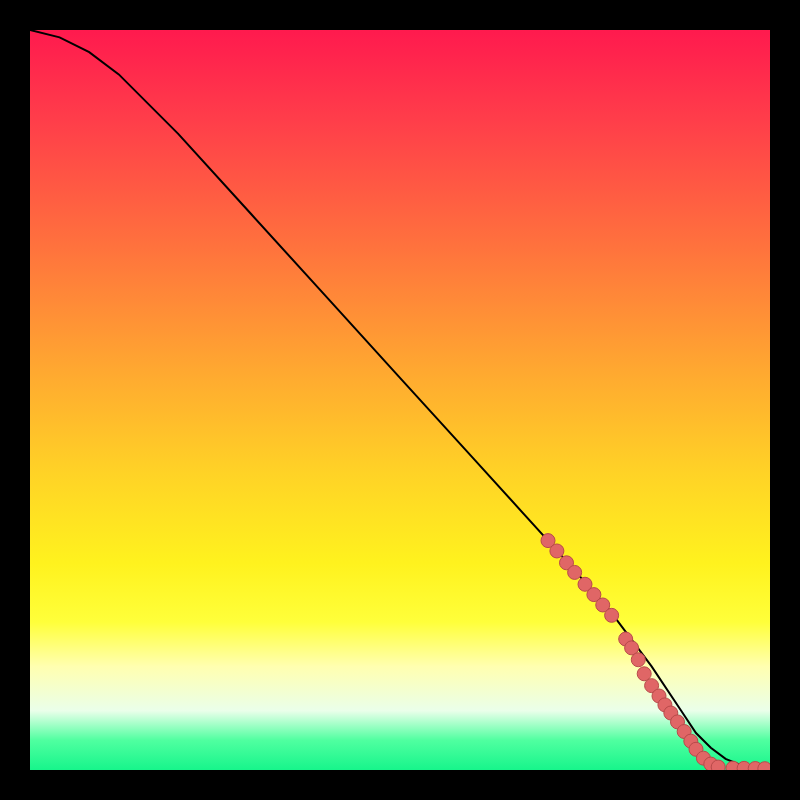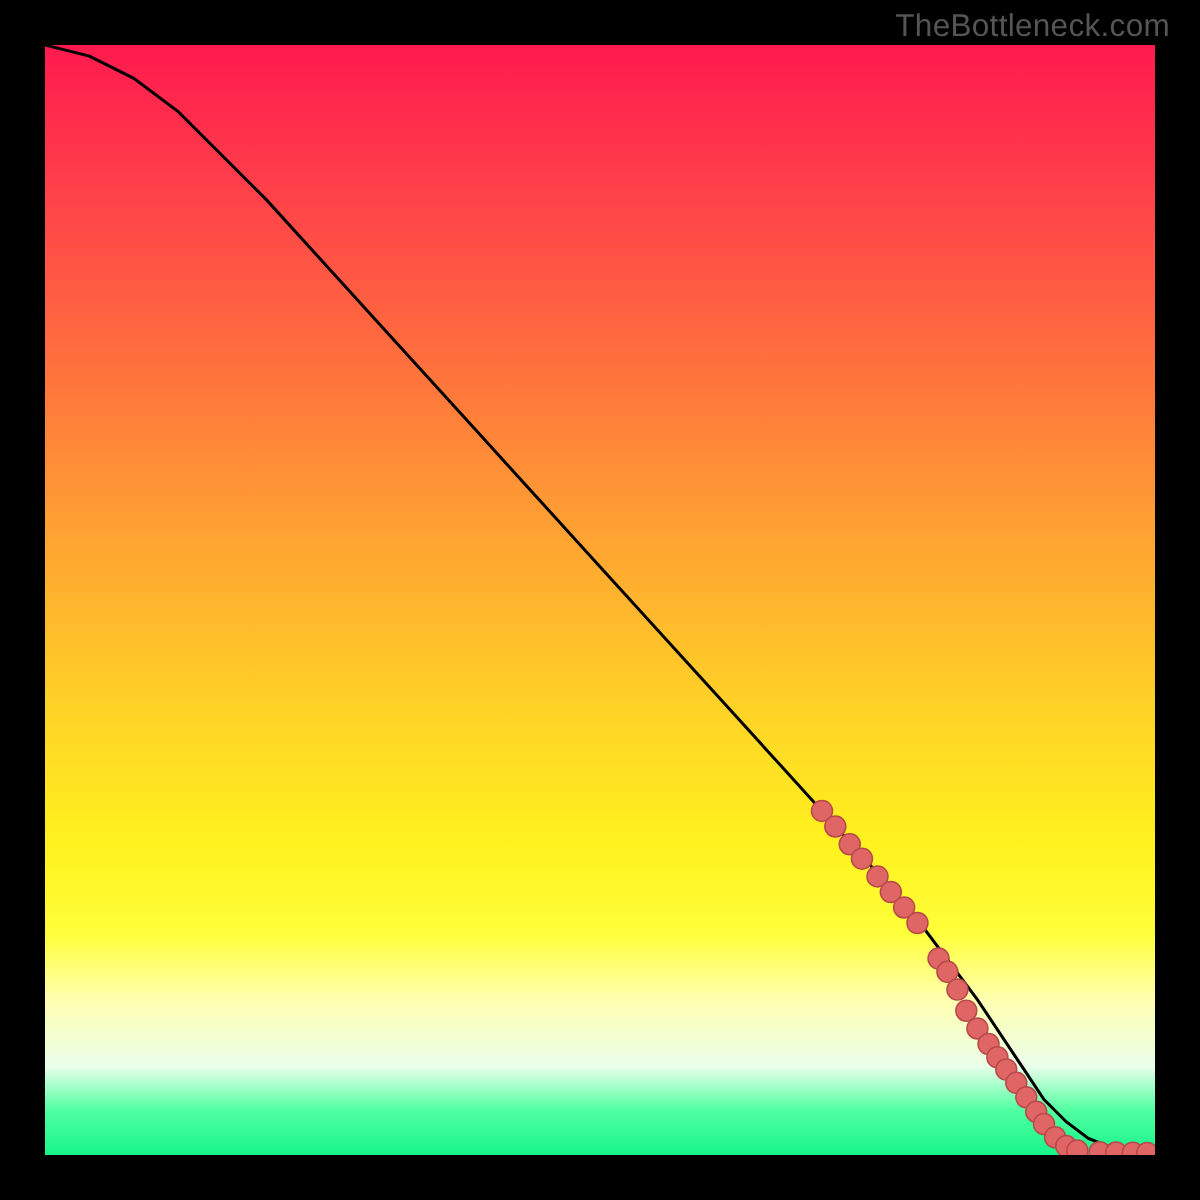--- a/index.html
+++ b/index.html
@@ -55,21 +55,20 @@
     position: absolute;
     left: 0; top: 0;
     width: 100%; height: 100%;
     z-index: 3;
   }
 </style>
 </head>
 <body>
 
 <div class="outer">
-  <div class="watermark">TheBottleneck.com</div>
   <div class="plot">
     <div class="gradient-bg"></div>
     <svg class="curve" viewBox="0 0 740 740" preserveAspectRatio="none">
       <path id="curve-path" fill="none" stroke="#000" stroke-width="2" d="M0.00 0.00 L29.60 7.40 L59.20 22.20 L88.80 44.40 L148.00 103.60 L222.00 185.00 L296.00 266.40 L370.00 347.80 L444.00 429.20 L518.00 510.60 L577.20 577.20 L621.60 636.40 L651.20 680.80 L666.00 703.00 L680.80 717.80 L695.60 728.90 L710.40 734.82 L725.20 737.78 L740.00 738.89"></path>
       <g id="markers">
           <circle cx="518.00" cy="510.60" r="7" fill="#e06666" stroke="#b84a4a" stroke-width="1"></circle>
           <circle cx="526.88" cy="520.96" r="7" fill="#e06666" stroke="#b84a4a" stroke-width="1"></circle>
           <circle cx="536.50" cy="532.80" r="7" fill="#e06666" stroke="#b84a4a" stroke-width="1"></circle>
           <circle cx="544.64" cy="542.42" r="7" fill="#e06666" stroke="#b84a4a" stroke-width="1"></circle>
           <circle cx="555.00" cy="554.26" r="7" fill="#e06666" stroke="#b84a4a" stroke-width="1"></circle>

